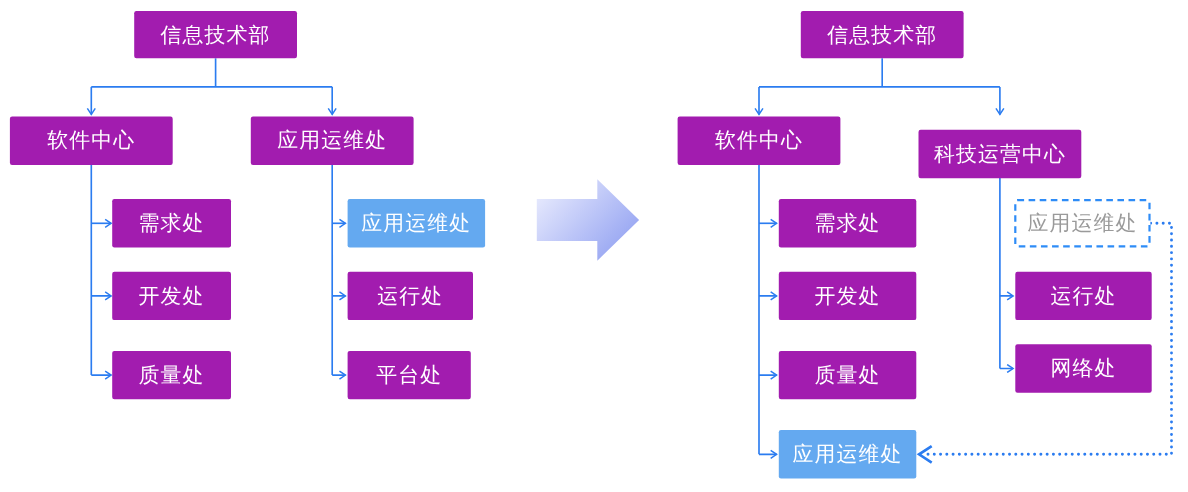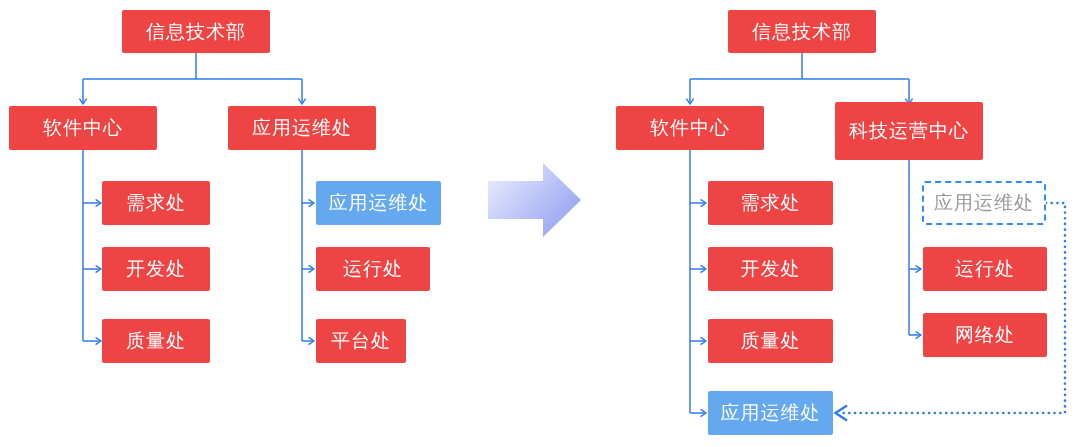--- a/index.html
+++ b/index.html
@@ -12,21 +12,21 @@
     font-family: "Liberation Sans", sans-serif;
   }
   .connectors {
     position: absolute;
     left: 0; top: 0;
     width: 1080px; height: 447px;
     pointer-events: none;
   }
   .node {
     position: absolute;
-    background: #ef4444;
+    background: #a21caf;
     color: #ffffff;
     font-size: 19px;
     letter-spacing: 1px;
     display: flex;
     align-items: center;
     justify-content: center;
     border-radius: 2px;
     box-sizing: border-box;
     white-space: nowrap;
   }
@@ -102,29 +102,29 @@
     <div class="node" style="left:102px; top:181px; width:108px; height:44px;">需求处</div>
 
     <div class="node" style="left:102px; top:247px; width:108px; height:44px;">开发处</div>
 
     <div class="node" style="left:102px; top:319px; width:108px; height:44px;">质量处</div>
 
     <div class="node light" style="left:316px; top:181px; width:125px; height:44px;">应用运维处</div>
 
     <div class="node" style="left:316px; top:247px; width:114px; height:44px;">运行处</div>
 
-    <div class="node" style="left:316px; top:319px; width:90px; height:44px;">平台处</div>
+    <div class="node" style="left:316px; top:319px; width:112px; height:44px;">平台处</div>
   </div>
 
   <div>
     <div class="node" style="left:728px; top:10px; width:148px; height:43px;">信息技术部</div>
 
     <div class="node" style="left:616px; top:106px; width:148px; height:44px;">软件中心</div>
 
-    <div class="node" style="left:835px; top:102px; width:148px; height:58px;">科技运营中心</div>
+    <div class="node" style="left:835px; top:118px; width:148px; height:44px;">科技运营中心</div>
 
     <div class="node" style="left:708px; top:181px; width:125px; height:44px;">需求处</div>
 
     <div class="node" style="left:708px; top:247px; width:125px; height:44px;">开发处</div>
 
     <div class="node" style="left:708px; top:319px; width:125px; height:44px;">质量处</div>
 
     <div class="node light" style="left:708px; top:391px; width:125px; height:44px;">应用运维处</div>
 
     <div class="node ghost" style="left:922px; top:181px; width:124px; height:44px;">应用运维处</div>

